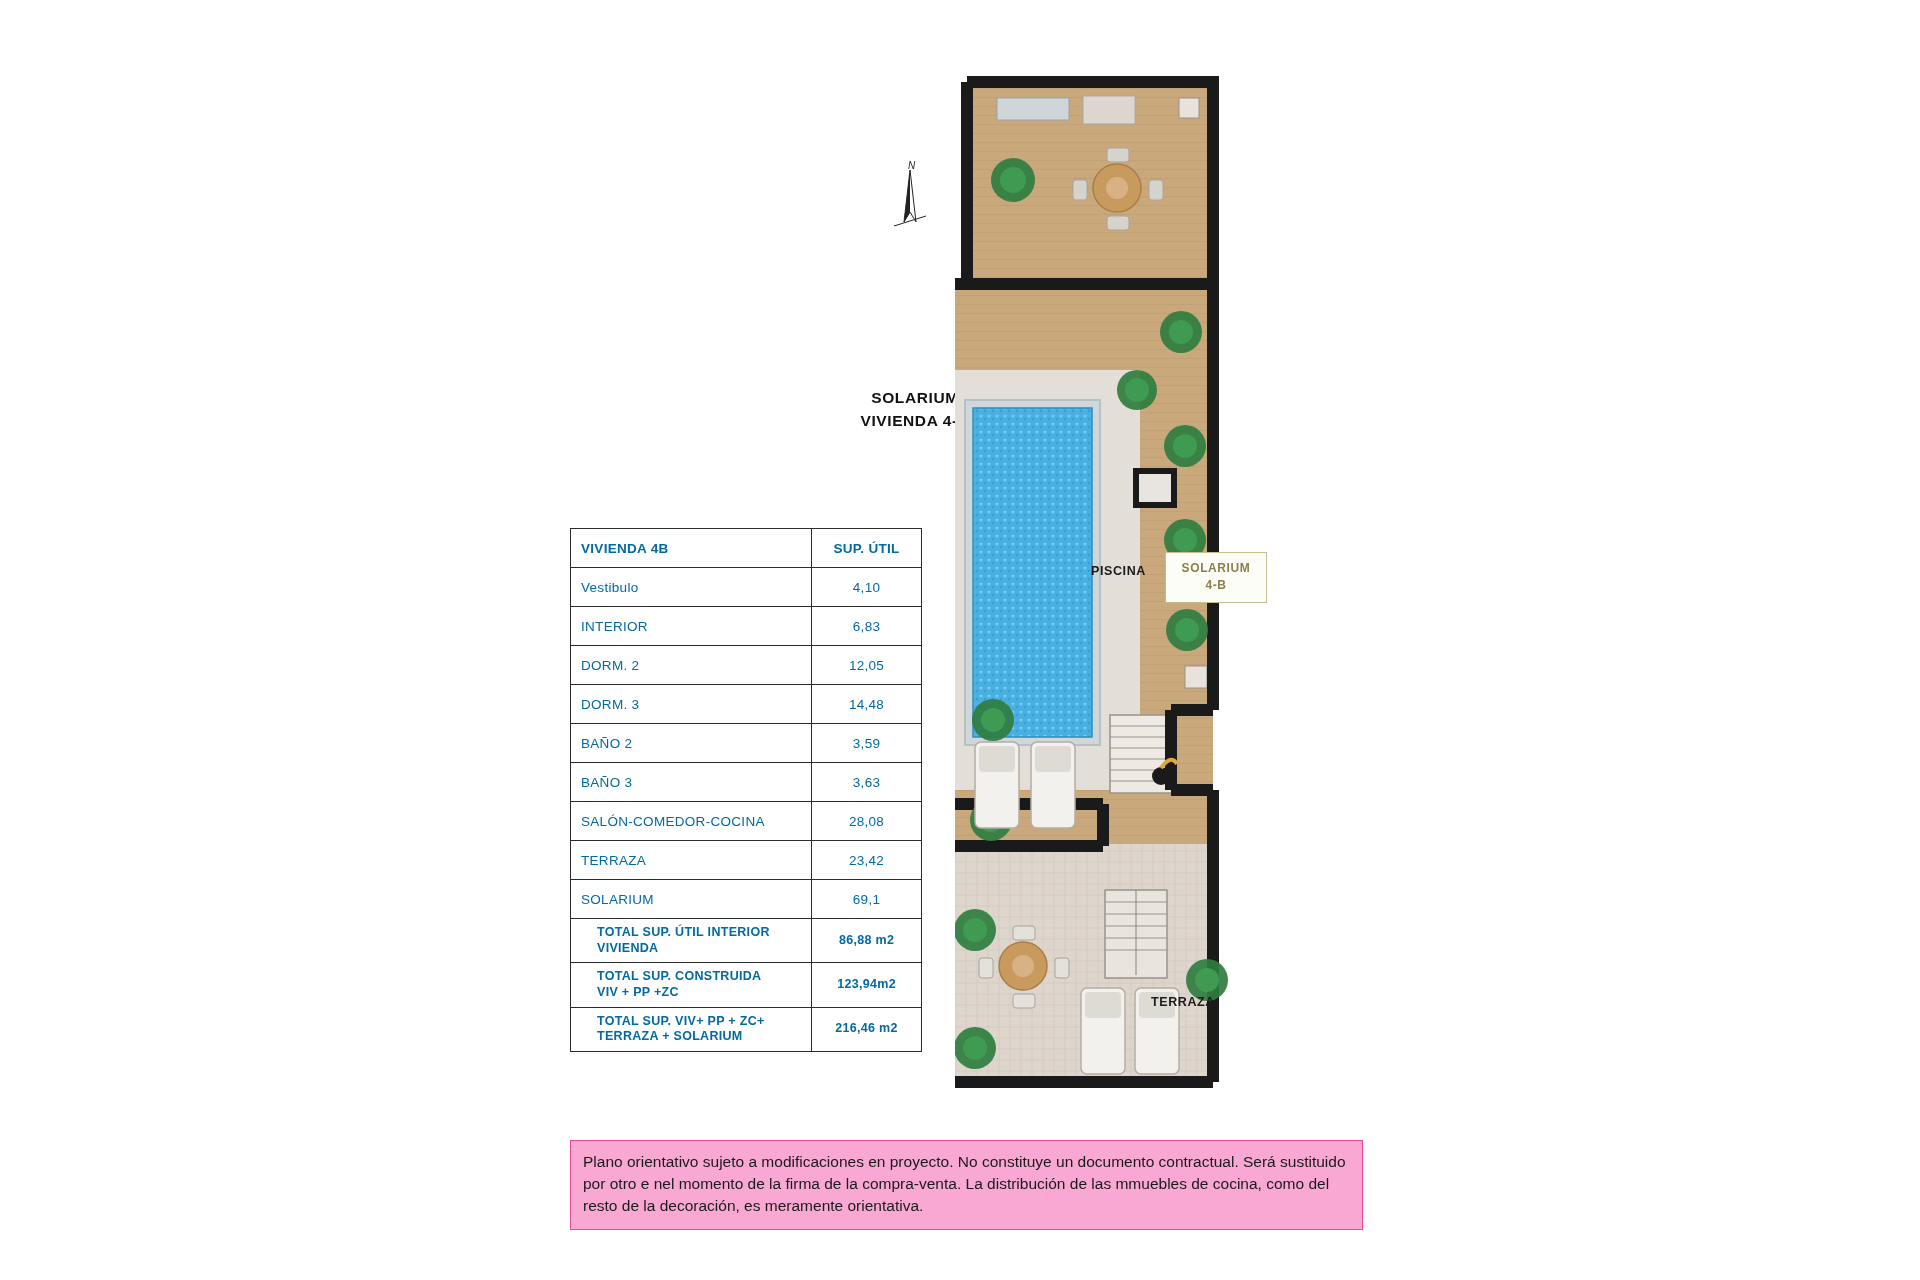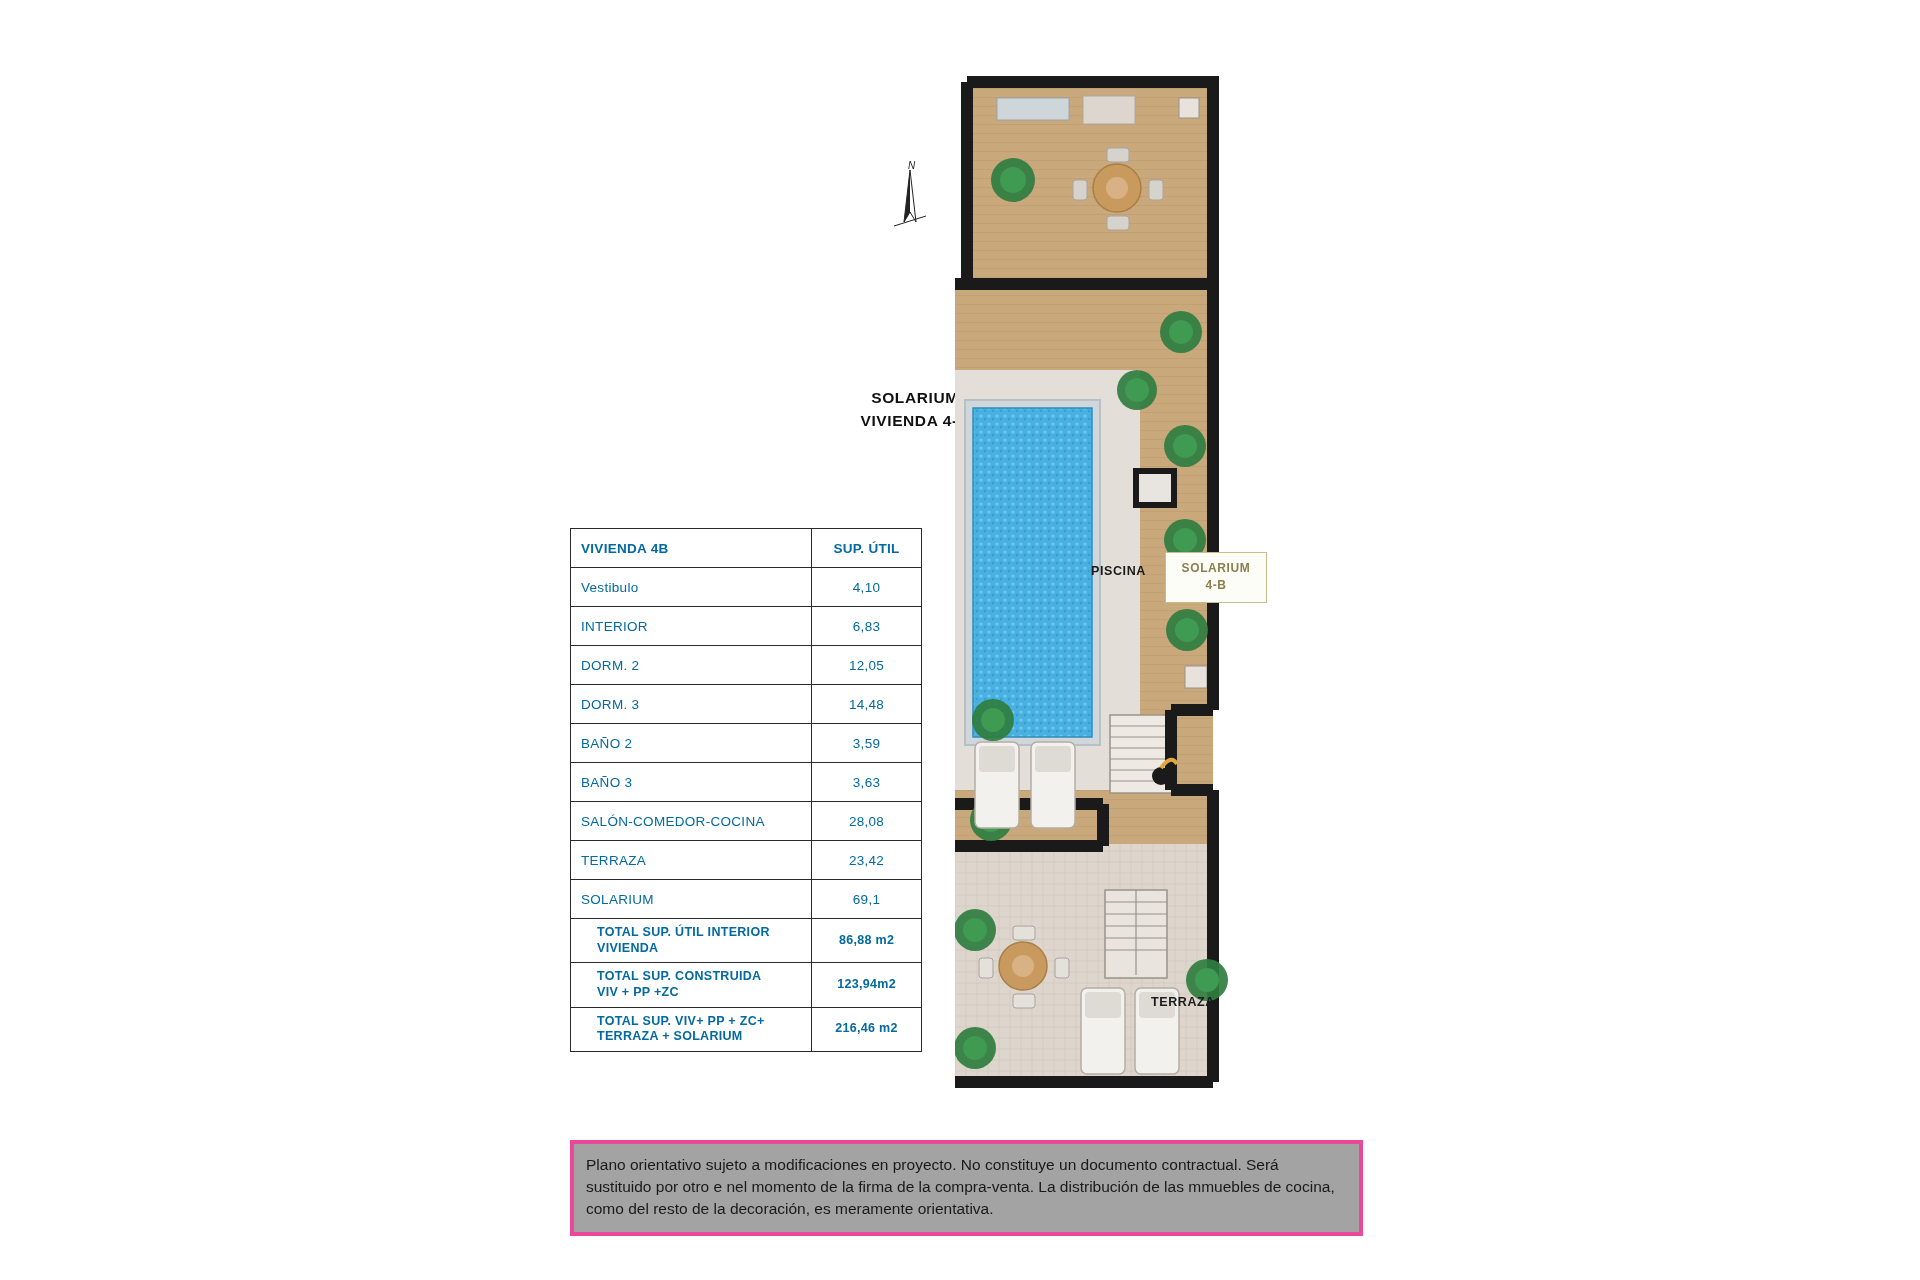--- a/index.html
+++ b/index.html
@@ -90,22 +90,22 @@
     line-height: 1.25;
   }
   table.areas tr.total td.label { padding: 6px 26px; }
 
   
   .disclaimer {
     position: absolute;
     left: 570px;
     top: 1140px;
     width: 793px;
-    border: 4px solid #ec4899;
-    background: #a3a3a3;
+    border: 1px solid #ec4899;
+    background: #f9a8d4;
     padding: 10px 12px 12px 12px;
     font-size: 15.5px;
     line-height: 1.42;
     color: #1a1a1a;
     box-sizing: border-box;
   }
 
   
   .plan {
     position: absolute;

